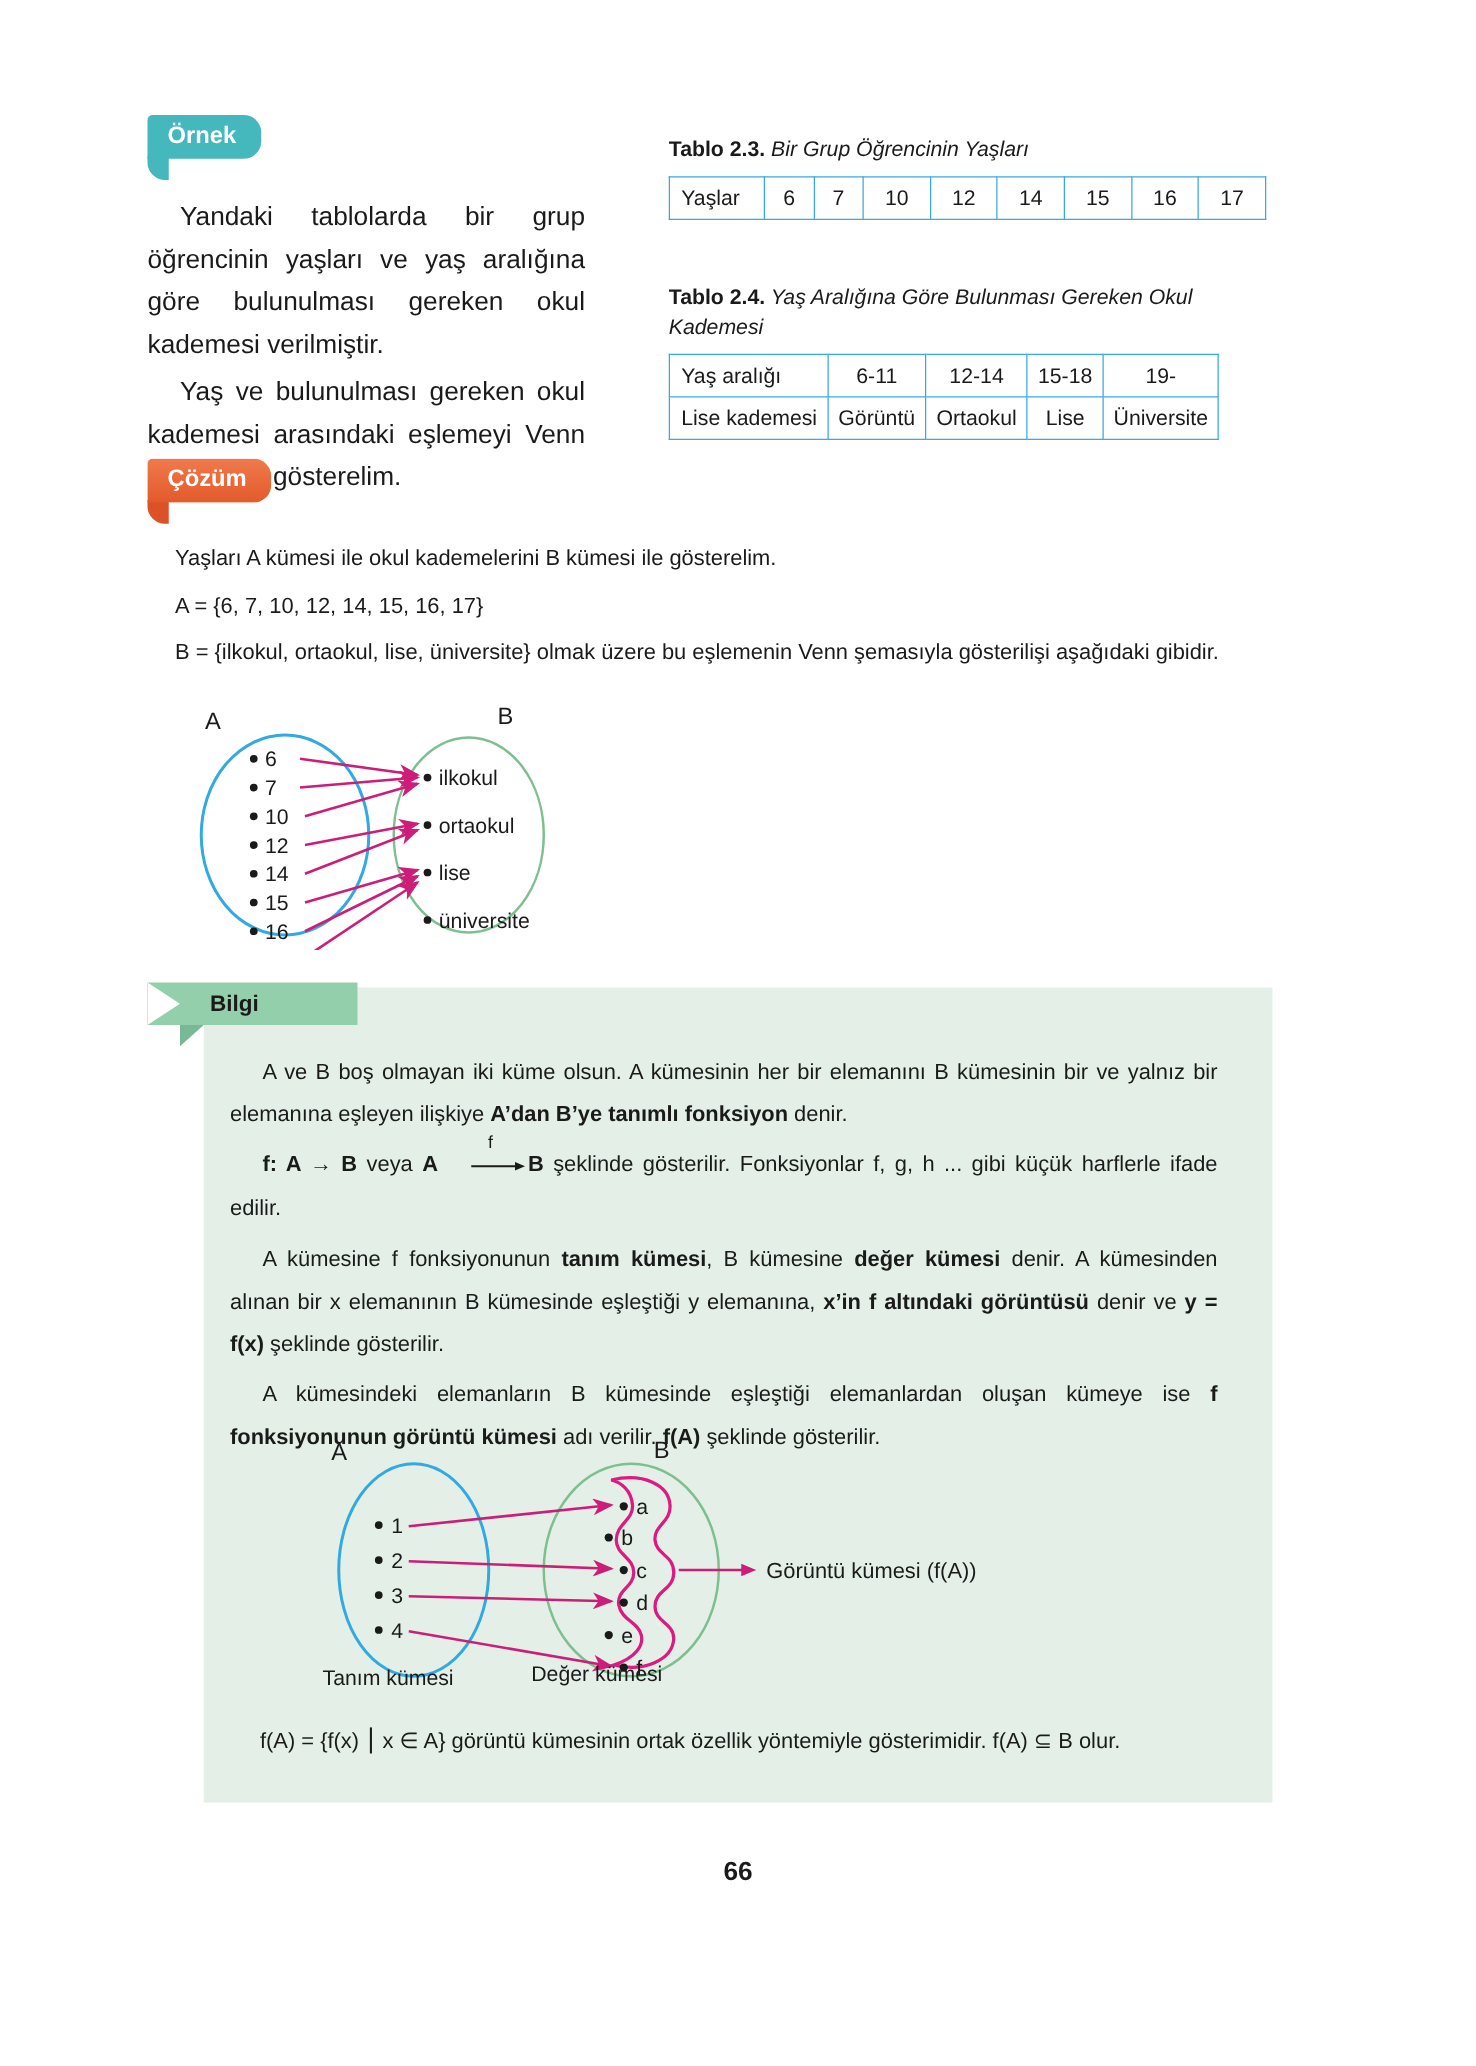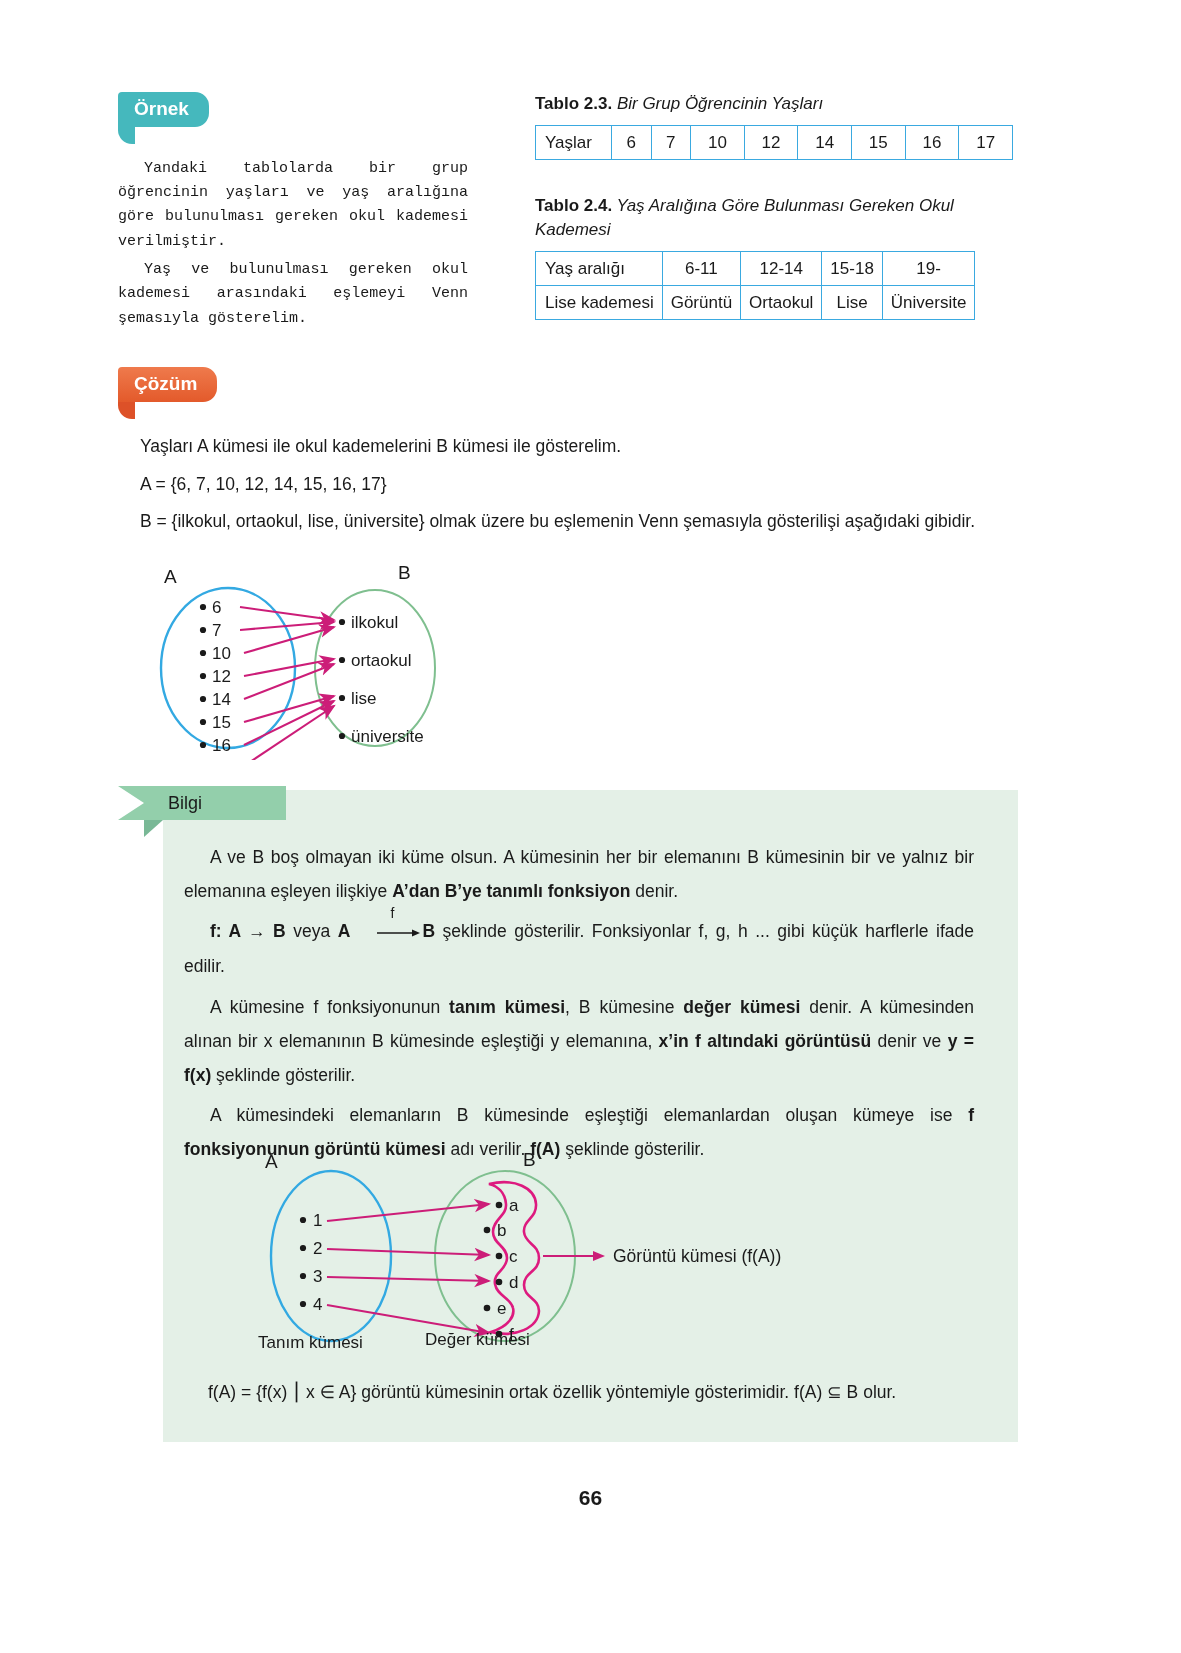--- a/index.html
+++ b/index.html
@@ -45,34 +45,33 @@
     position: absolute;
     left: 0px; bottom: -17px;
     width: 17px; height: 19px;
     z-index: 1;
   }
   .tail-teal  { background: #45b8bd; border-radius: 0 0 0 14px; }
   .tail-orange{ background: #dd5128; border-radius: 0 0 0 14px; }
 
   
   p.body {
-    font-size: 15px;
+    font-size: 21px;
     line-height: 1.62;
     margin: 0 0 4px 0;
     text-align: justify;
     text-justify: inter-word;
-    font-family: Liberation Mono, monospace;
   }
   p.body.indent { text-indent: 26px; }
 
   
   .caption {
     font-size: 17px;
     font-style: italic;
-    margin: 0 0 10px 0;
+    margin: 16px 0 10px 0;
     line-height: 1.38;
   }
   .caption b { font-style: normal; font-weight: bold; }
 
   
   table.tbl {
     border-collapse: collapse;
     font-size: 17px;
     font-style: normal;
   }
@@ -126,21 +125,21 @@
   }
   .bilgi-ribbon-fold {
     position: absolute; left: 144px; top: 820px;
     width: 19px; height: 17px;
     background: #79b896;
     z-index: 2;
     clip-path: polygon(0 0, 100% 0, 0 100%);
   }
   .bilgi-label {
     position: absolute; left: 168px; top: 790px;
-    font-size: 18px; font-weight: normal; color: #1a1a1a;
+    font-size: 18px; font-weight: bold; color: #1a1a1a;
     z-index: 5; line-height: 27px;
   }
 
   .bilgi-inner { position: absolute; left: 184px; top: 840px; width: 790px; }
   .bilgi-inner p {
     font-size: 17.5px;
     line-height: 1.95;
     margin: 0 0 6px 0;
     text-align: justify;
     text-justify: inter-word;

